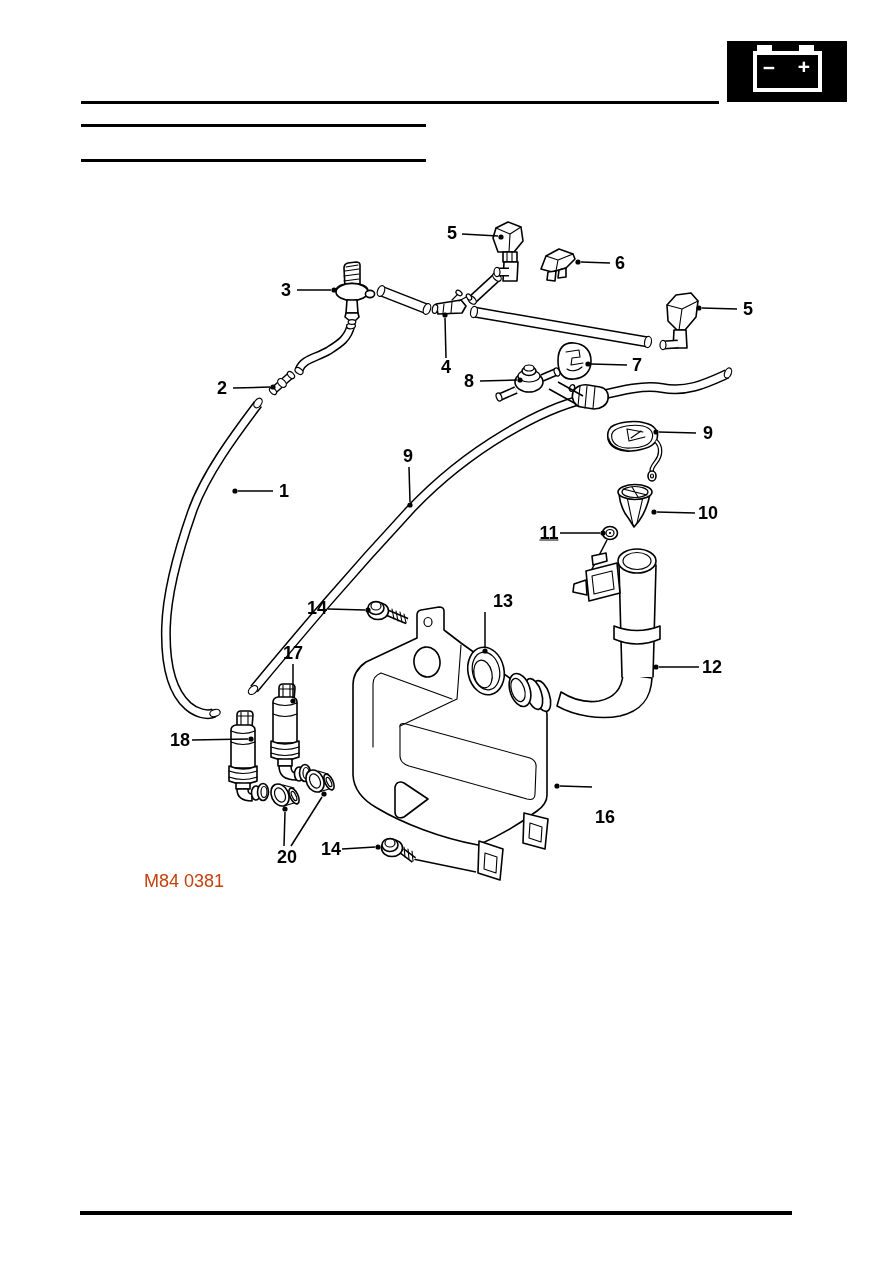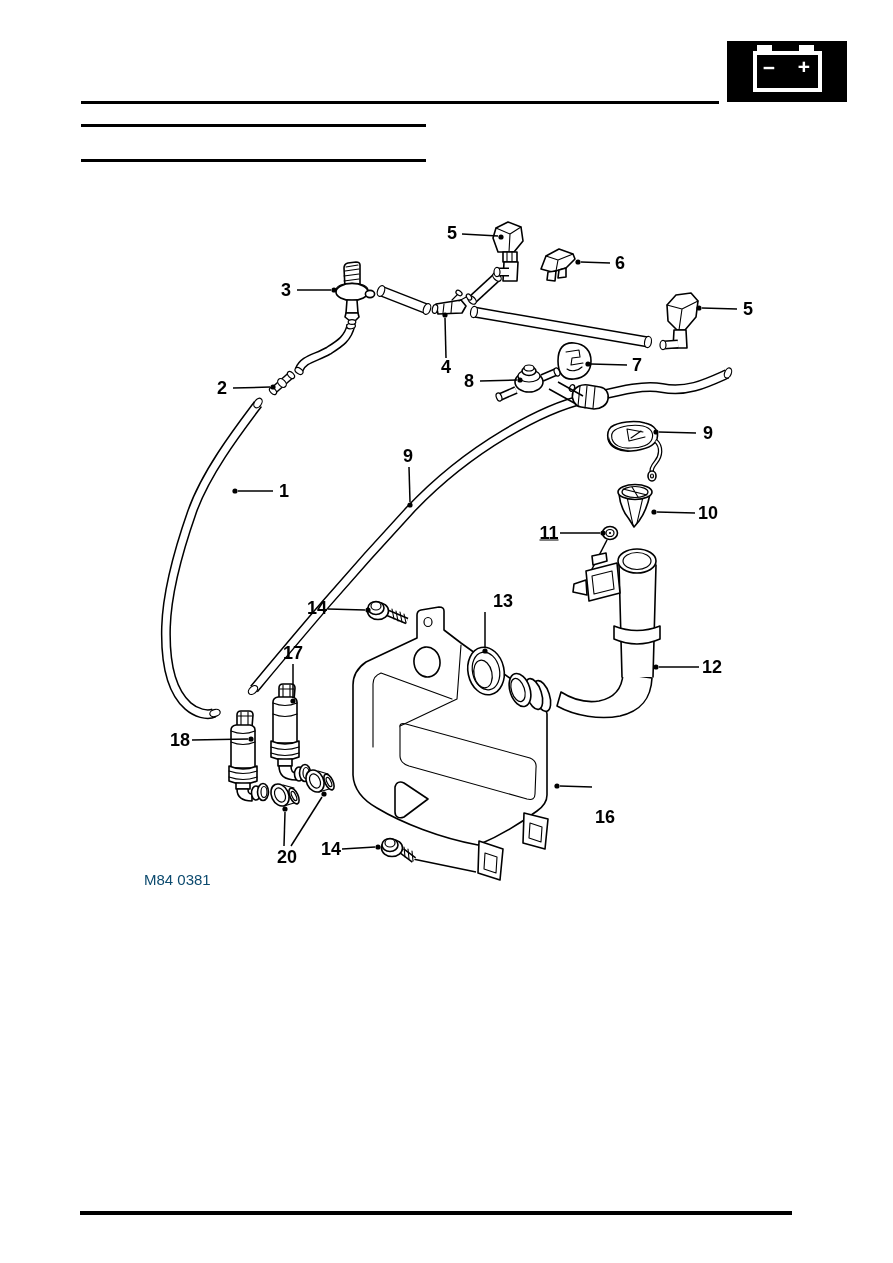--- a/index.html
+++ b/index.html
@@ -19,21 +19,21 @@
   .thin{fill:none;stroke:#000;stroke-width:1.1;stroke-linecap:round;stroke-linejoin:round;}
   .wh{fill:#fff;stroke:#000;stroke-width:1.6;stroke-linejoin:round;}
   .whthin{fill:#fff;stroke:#000;stroke-width:1.2;}
   .blk{fill:#000;stroke:none;}
   .tubeO{fill:none;stroke:#000;stroke-linecap:butt;}
   .tubeI{fill:none;stroke:#fff;stroke-linecap:butt;}
   .leader{stroke:#000;stroke-width:1.5;fill:none;}
   
   .callout{position:absolute;transform:translate(-50%,-50%);font-weight:bold;font-size:18px;
            letter-spacing:0px;white-space:nowrap;}
-  .caption{position:absolute;left:144px;top:871px;font-size:15px;color:#0c4a6e;}
+  .caption{position:absolute;left:144px;top:871px;font-size:18px;color:#c2410c;}
 </style>
 </head>
 <body>
 
 <div class="page">
 
   <div class="rule" style="left:81px;top:101px;width:638px;height:3px;"></div>
   <div class="rule" style="left:81px;top:124px;width:345px;height:3px;"></div>
   <div class="rule" style="left:81px;top:159px;width:345px;height:3px;"></div>
   <div class="rule" style="left:80px;top:1211px;width:712px;height:4px;"></div>

